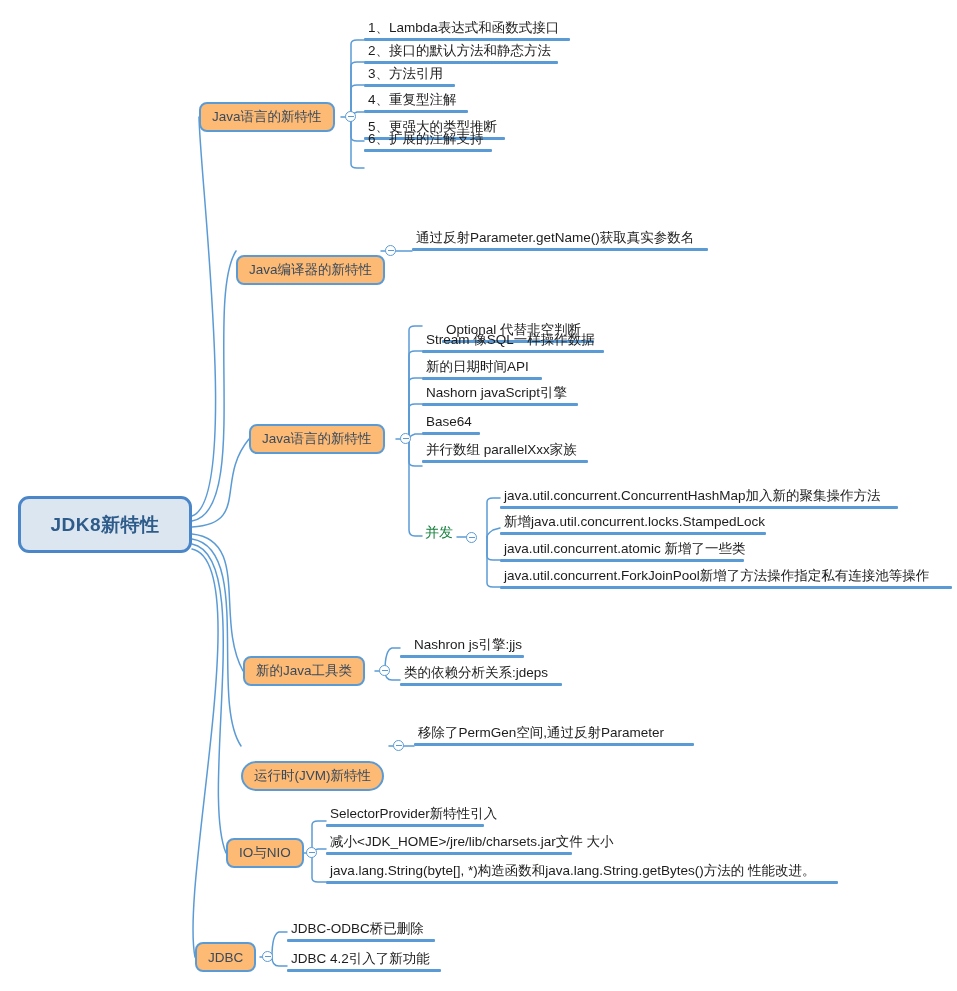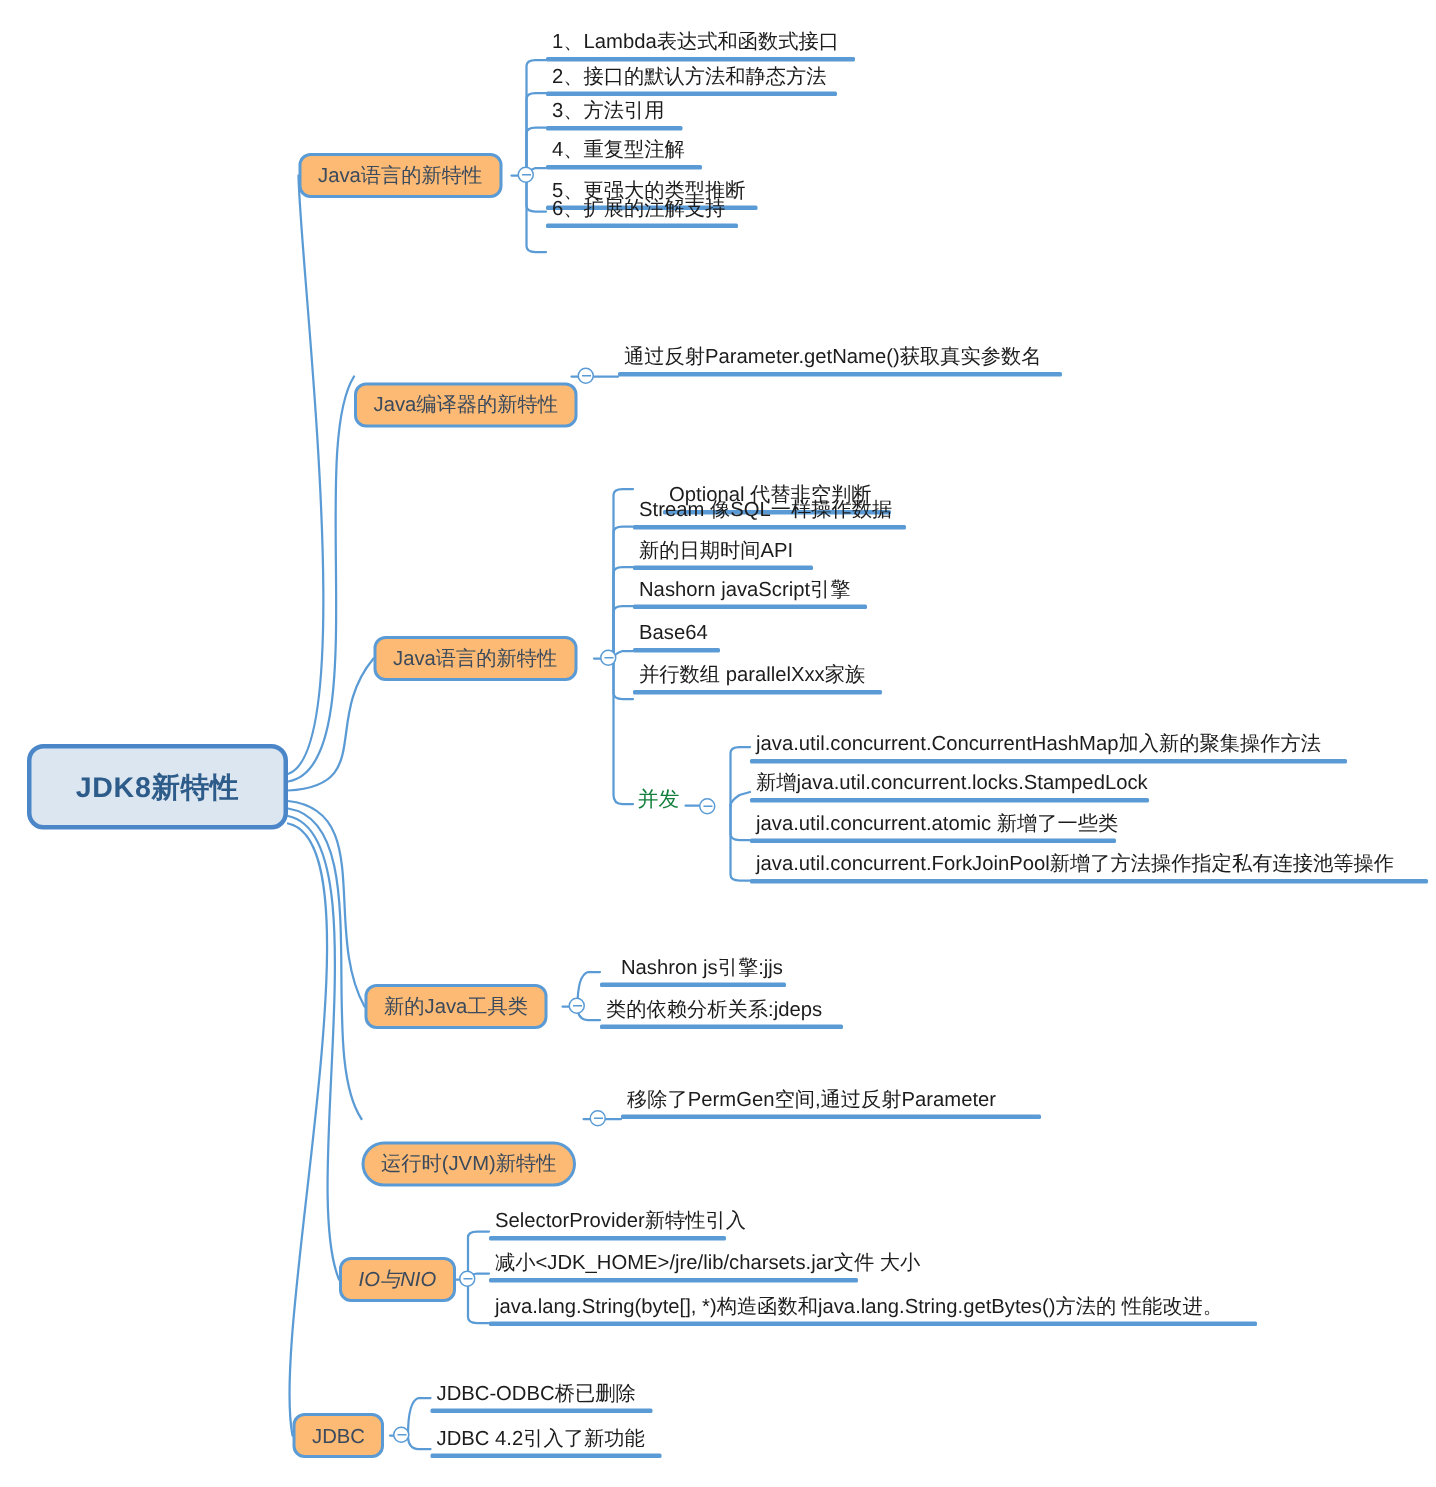--- a/index.html
+++ b/index.html
@@ -274,21 +274,21 @@
   <div class="branch-node" style="left:241px; top:761px;border-radius:15px;">
     <span>运行时(JVM)新特性</span>
   </div>
   <div class="toggle" style="left:393px; top:740px;"></div>
 
   <div class="leaf" style="left:414px; top:724px;">
     <span class="leaf-text">移除了PermGen空间,通过反射Parameter</span>
     <span class="leaf-rule" style="width:280px;"></span>
   </div>
 
-  <div class="branch-node" style="left:226px; top:838px;font-style:italic;">
+  <div class="branch-node" style="left:226px; top:838px;">
     <span>IO与NIO</span>
   </div>
   <div class="toggle" style="left:306px; top:847px;"></div>
 
   <div class="leaf" style="left:326px; top:805px;">
     <span class="leaf-text">SelectorProvider新特性引入</span>
     <span class="leaf-rule" style="width:158px;"></span>
   </div>
   <div class="leaf" style="left:326px; top:833px;">
     <span class="leaf-text">减小&lt;JDK_HOME&gt;/jre/lib/charsets.jar文件 大小</span>

